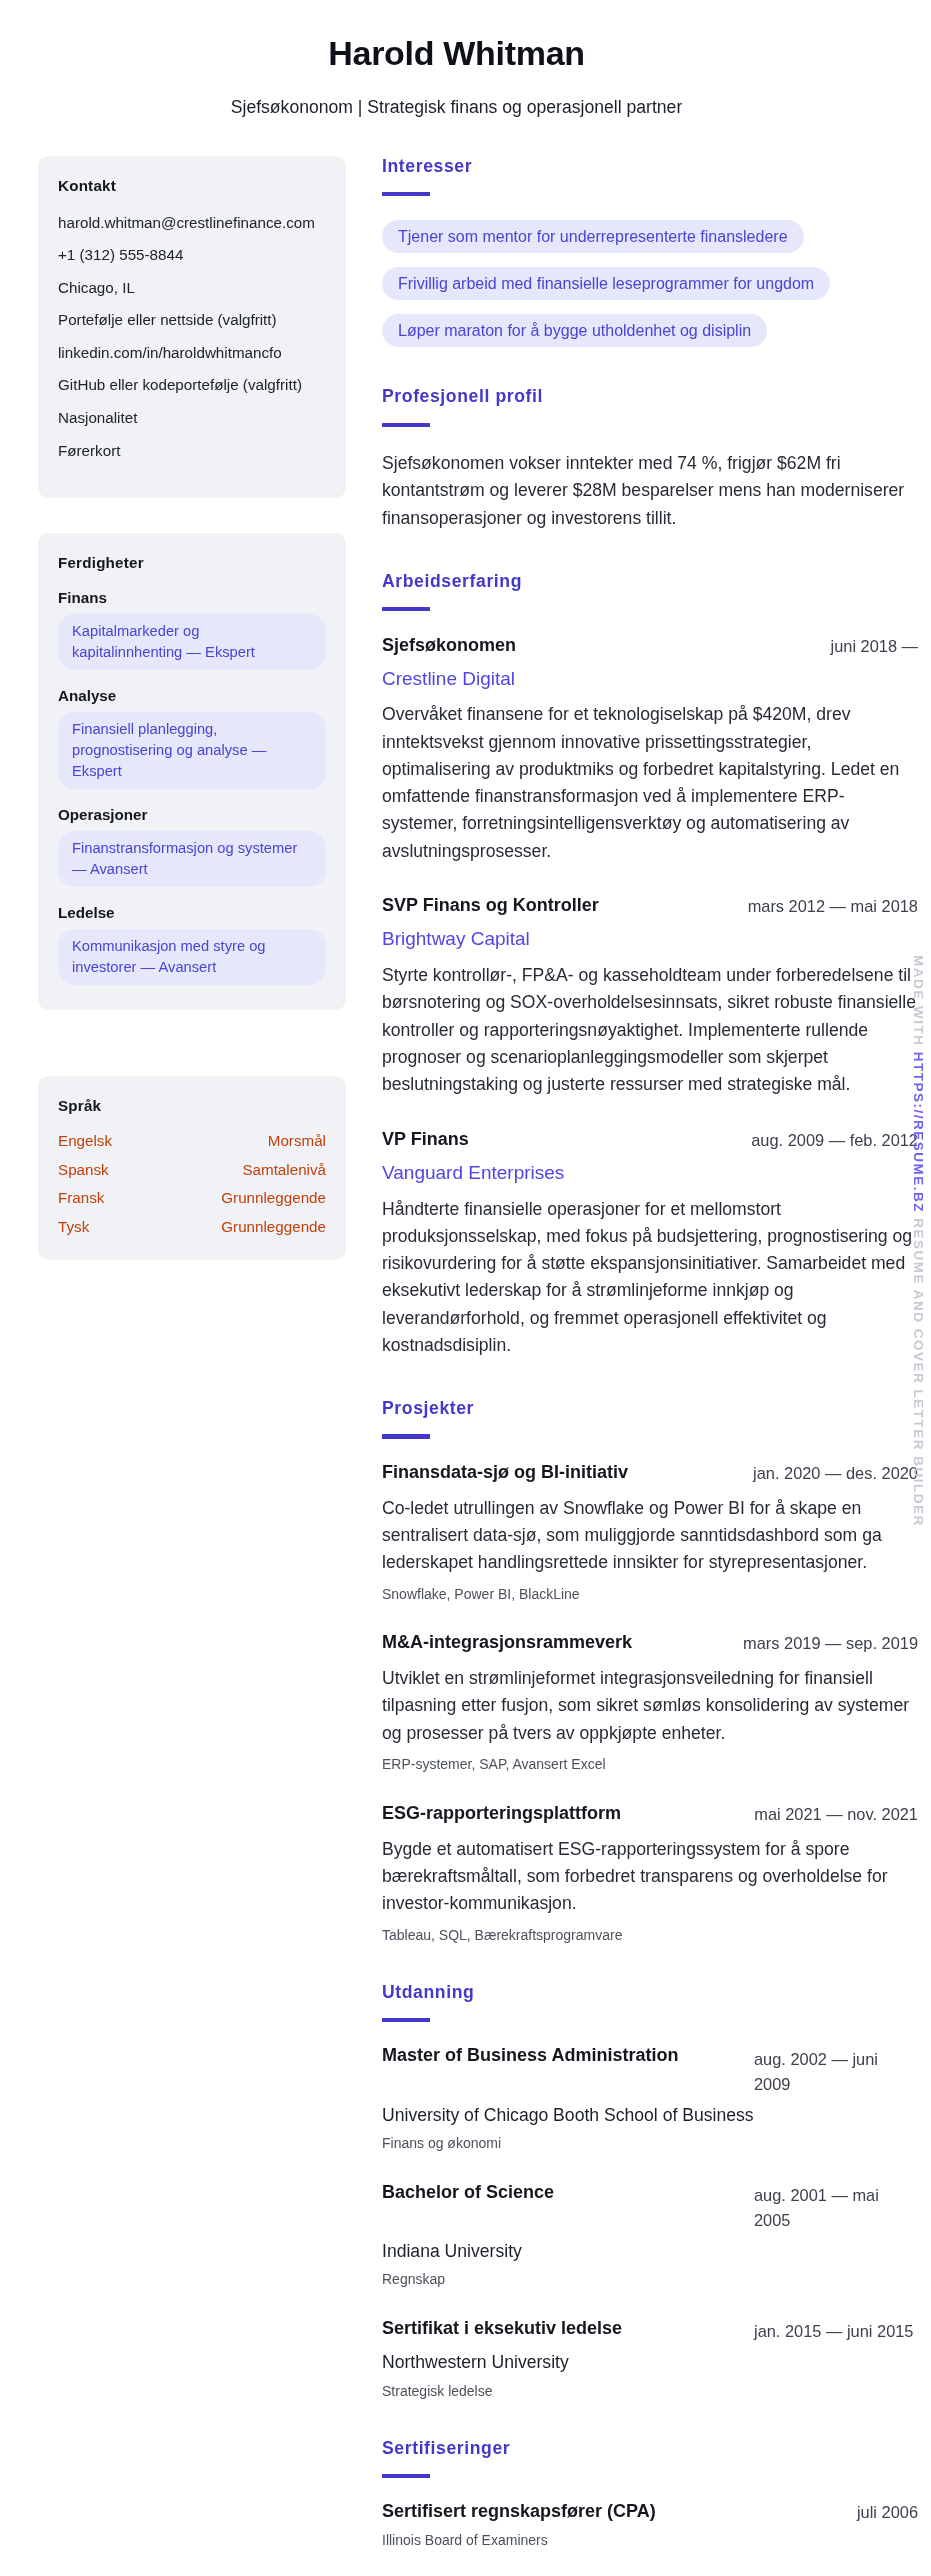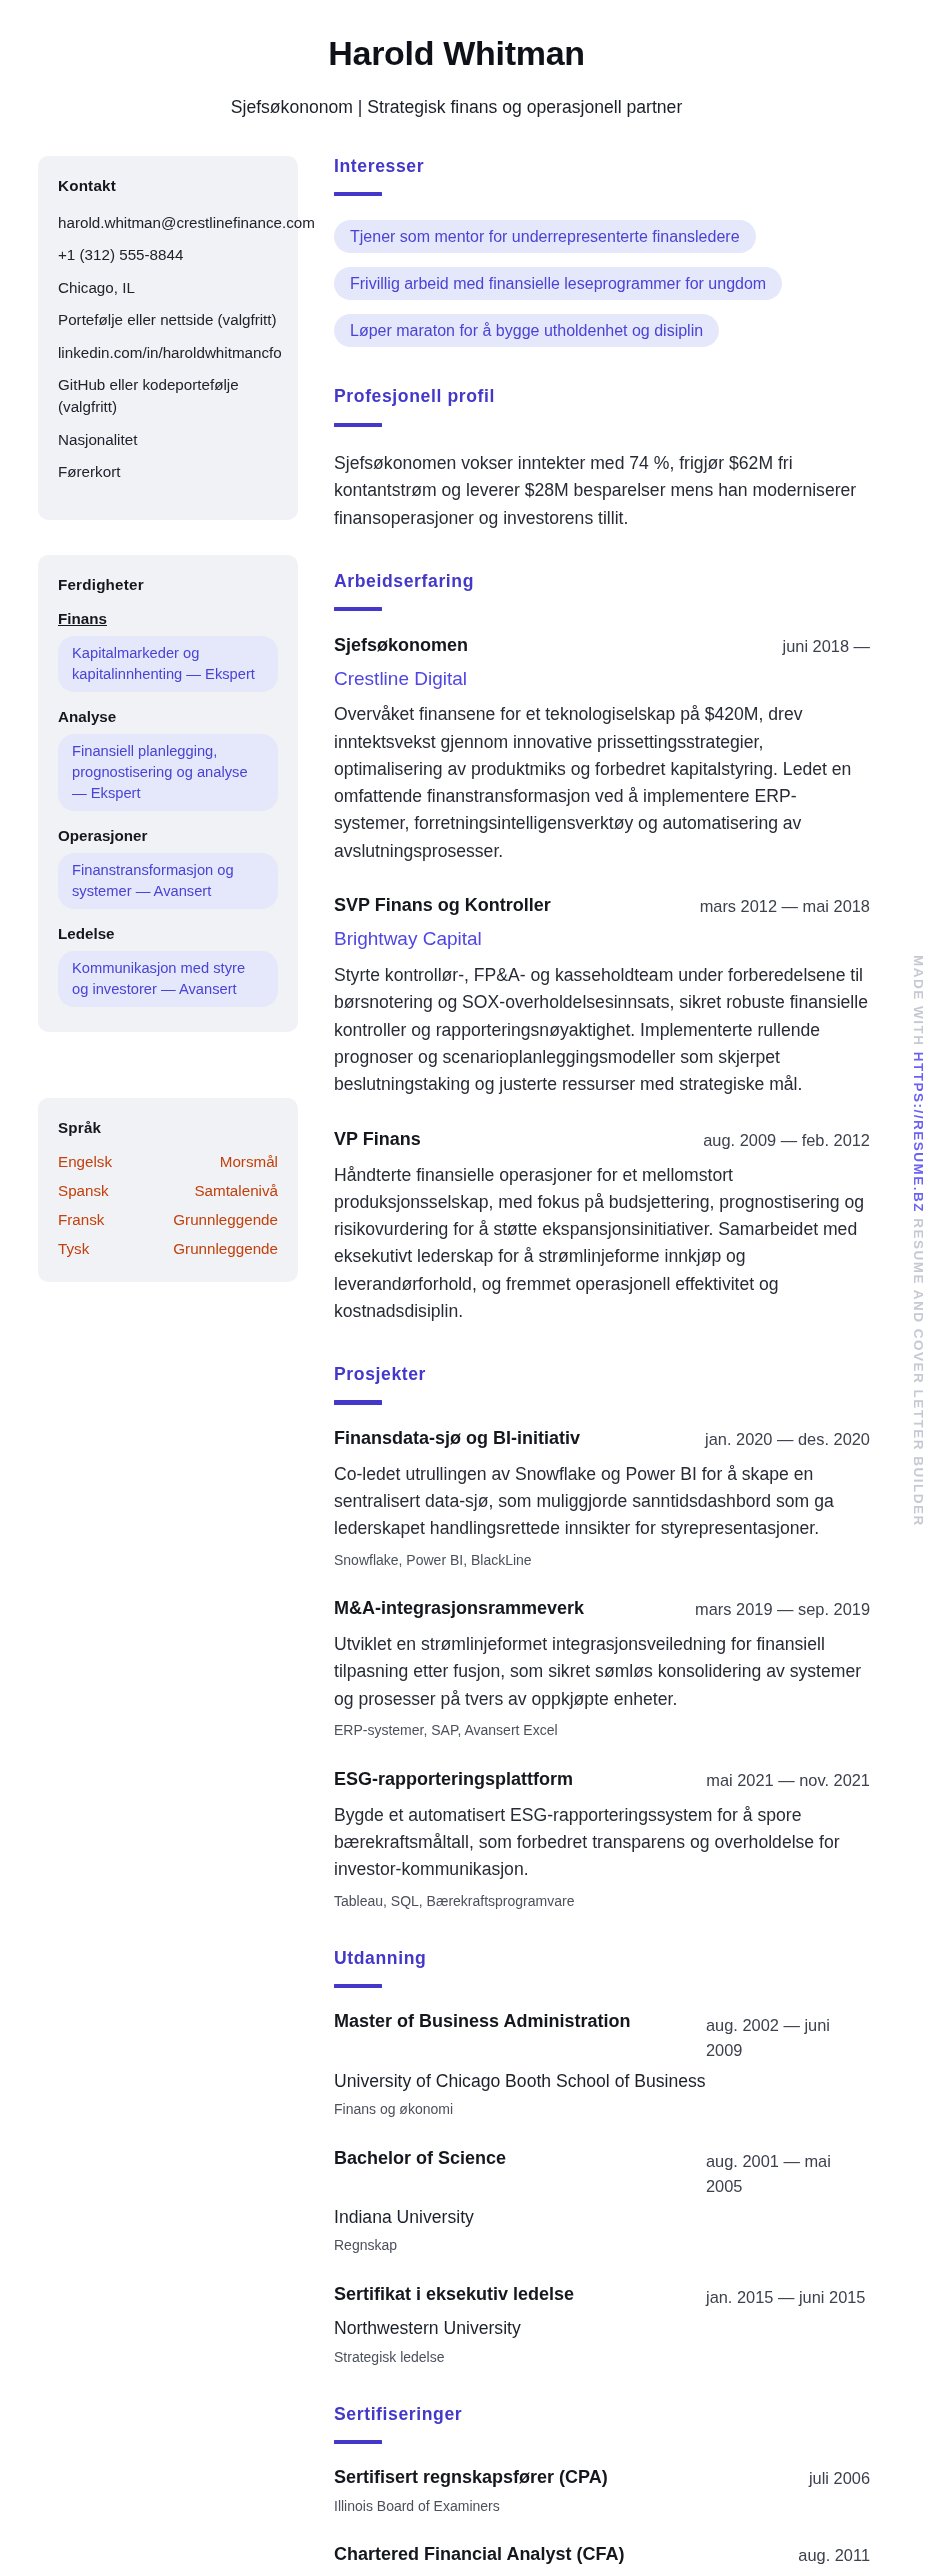--- a/index.html
+++ b/index.html
@@ -39,21 +39,21 @@
     color: #0e1118;
   }
   .candidate-headline {
     font-size: 17.6px;
     color: #1b1f29;
     margin-top: 24px;
   }
 
   
   .columns { display: flex; align-items: flex-start; }
-  .sidebar { width: 260px; flex: none; }
+  .sidebar { width: 308px; flex: none; }
   .main-col { width: 536px; flex: none; margin-left: 36px; }
 
   
   .card {
     background: var(--card-bg);
     border-radius: 10.6px;
     padding: 21px 20px 25px 20px;
   }
   .card-contact { margin-bottom: 35px; }
   .card-skills { margin-bottom: 66px; }
@@ -72,21 +72,21 @@
   }
   .contact-item:last-child { margin-bottom: 12px; }
   .nowrap { white-space: nowrap; }
 
   .skill-group-label {
     font-size: 15.2px;
     font-weight: 700;
     color: #14171e;
     margin: 16.4px 0 8.2px 0;
   }
-  .skill-group:first-of-type .skill-group-label { margin-top: 1px; text-decoration: underline; }
+  .skill-group:first-of-type .skill-group-label { margin-top: 1px; }
   .skill-badge {
     display: inline-block;
     background: var(--pill-bg);
     color: var(--pill-text);
     font-size: 14.7px;
     line-height: 1.44;
     padding: 7px 14px;
     border-radius: 16.4px;
   }
 
@@ -308,20 +308,21 @@
             </div>
             <div class="company">Brightway Capital</div>
             <p class="body-text">Styrte kontrollør-, FP&amp;A- og kasseholdteam under forberedelsene til børsnotering og SOX-overholdelsesinnsats, sikret robuste finansielle kontroller og rapporteringsnøyaktighet. Implementerte rullende prognoser og scenarioplanleggingsmodeller som skjerpet beslutningstaking og justerte ressurser med strategiske mål.</p>
           </article>
 
           <article class="entry">
             <div class="entry-head">
               <h3 class="entry-title">VP Finans</h3>
               <div class="entry-date">aug. 2009 — feb. 2012</div>
             </div>
+            <div class="company">Vanguard Enterprises</div>
             <p class="body-text">Håndterte finansielle operasjoner for et mellomstort produksjonsselskap, med fokus på budsjettering, prognostisering og risikovurdering for å støtte ekspansjonsinitiativer. Samarbeidet med eksekutivt lederskap for å strømlinjeforme innkjøp og leverandørforhold, og fremmet operasjonell effektivitet og kostnadsdisiplin.</p>
           </article>
 
         </div>
       </section>
 
       <section class="msec">
         <h2 class="sec-title">Prosjekter</h2>
         <div class="rule"></div>
         <div class="sec-body">

